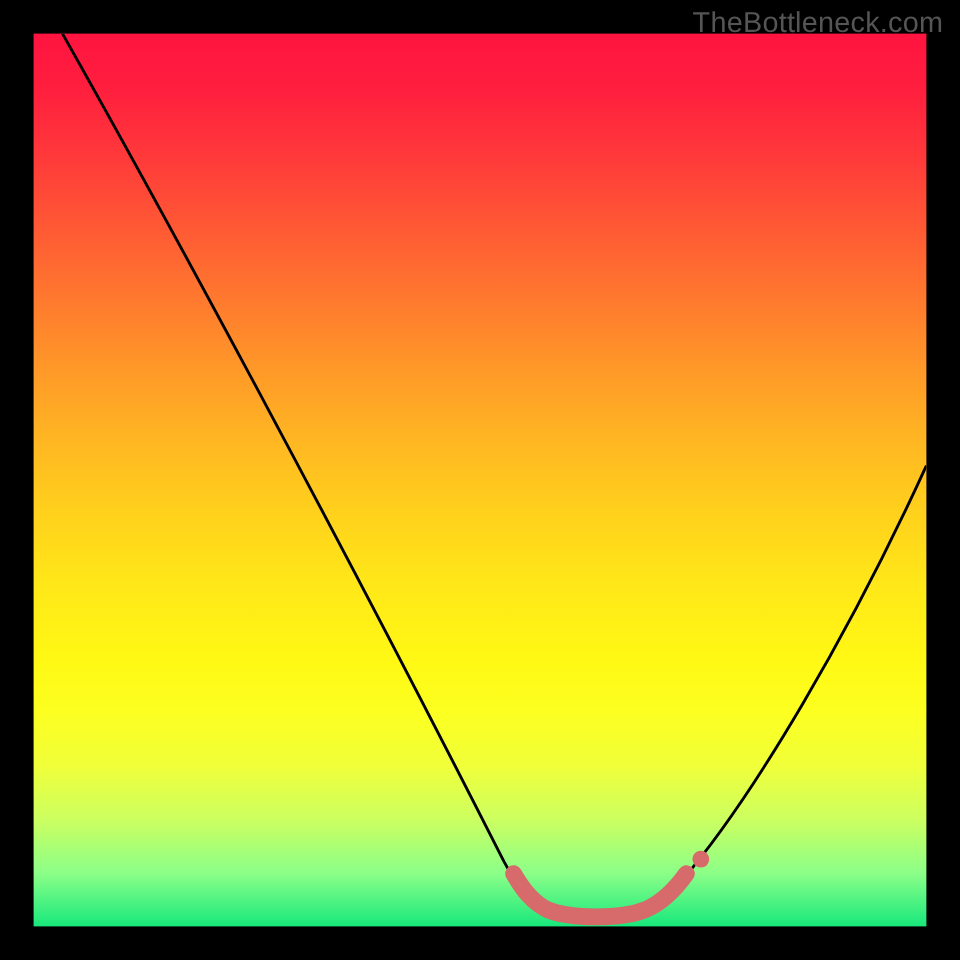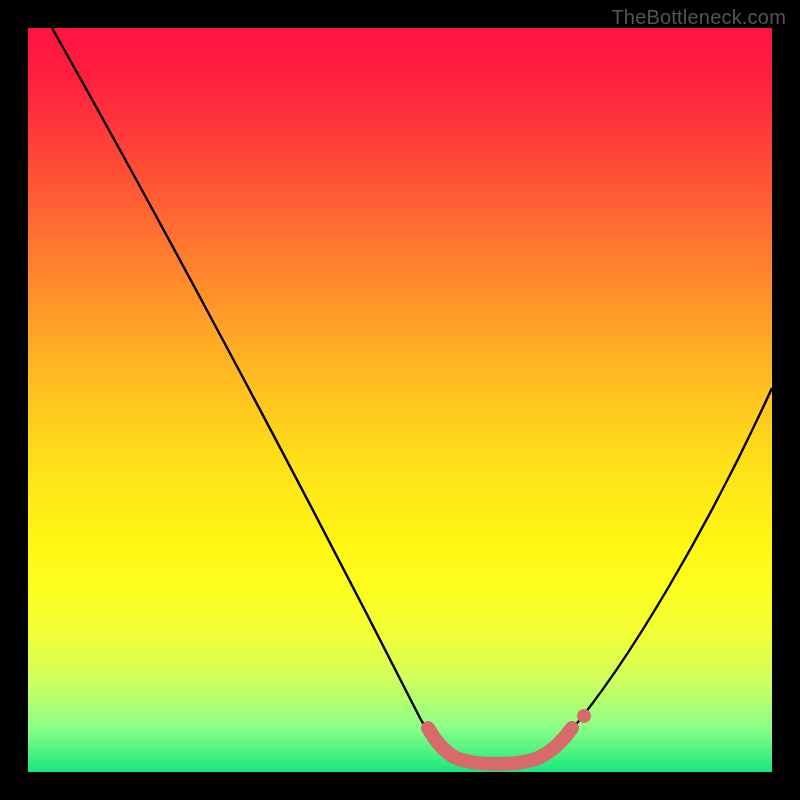--- a/index.html
+++ b/index.html
@@ -42,21 +42,21 @@
       #ccff60 88%,
       #8cff88 94%,
       #18e87c 100%
     );
   }
   .watermark {
     position: absolute;
     top: 6px;
     right: 14px;
     color: #555;
-    font-size: 20px;
+    font-size: 24px;
     letter-spacing: 0.2px;
     user-select: none;
   }
   svg.curve {
     position: absolute;
     left: 0;
     top: 0;
     width: 744px;
     height: 744px;
   }

